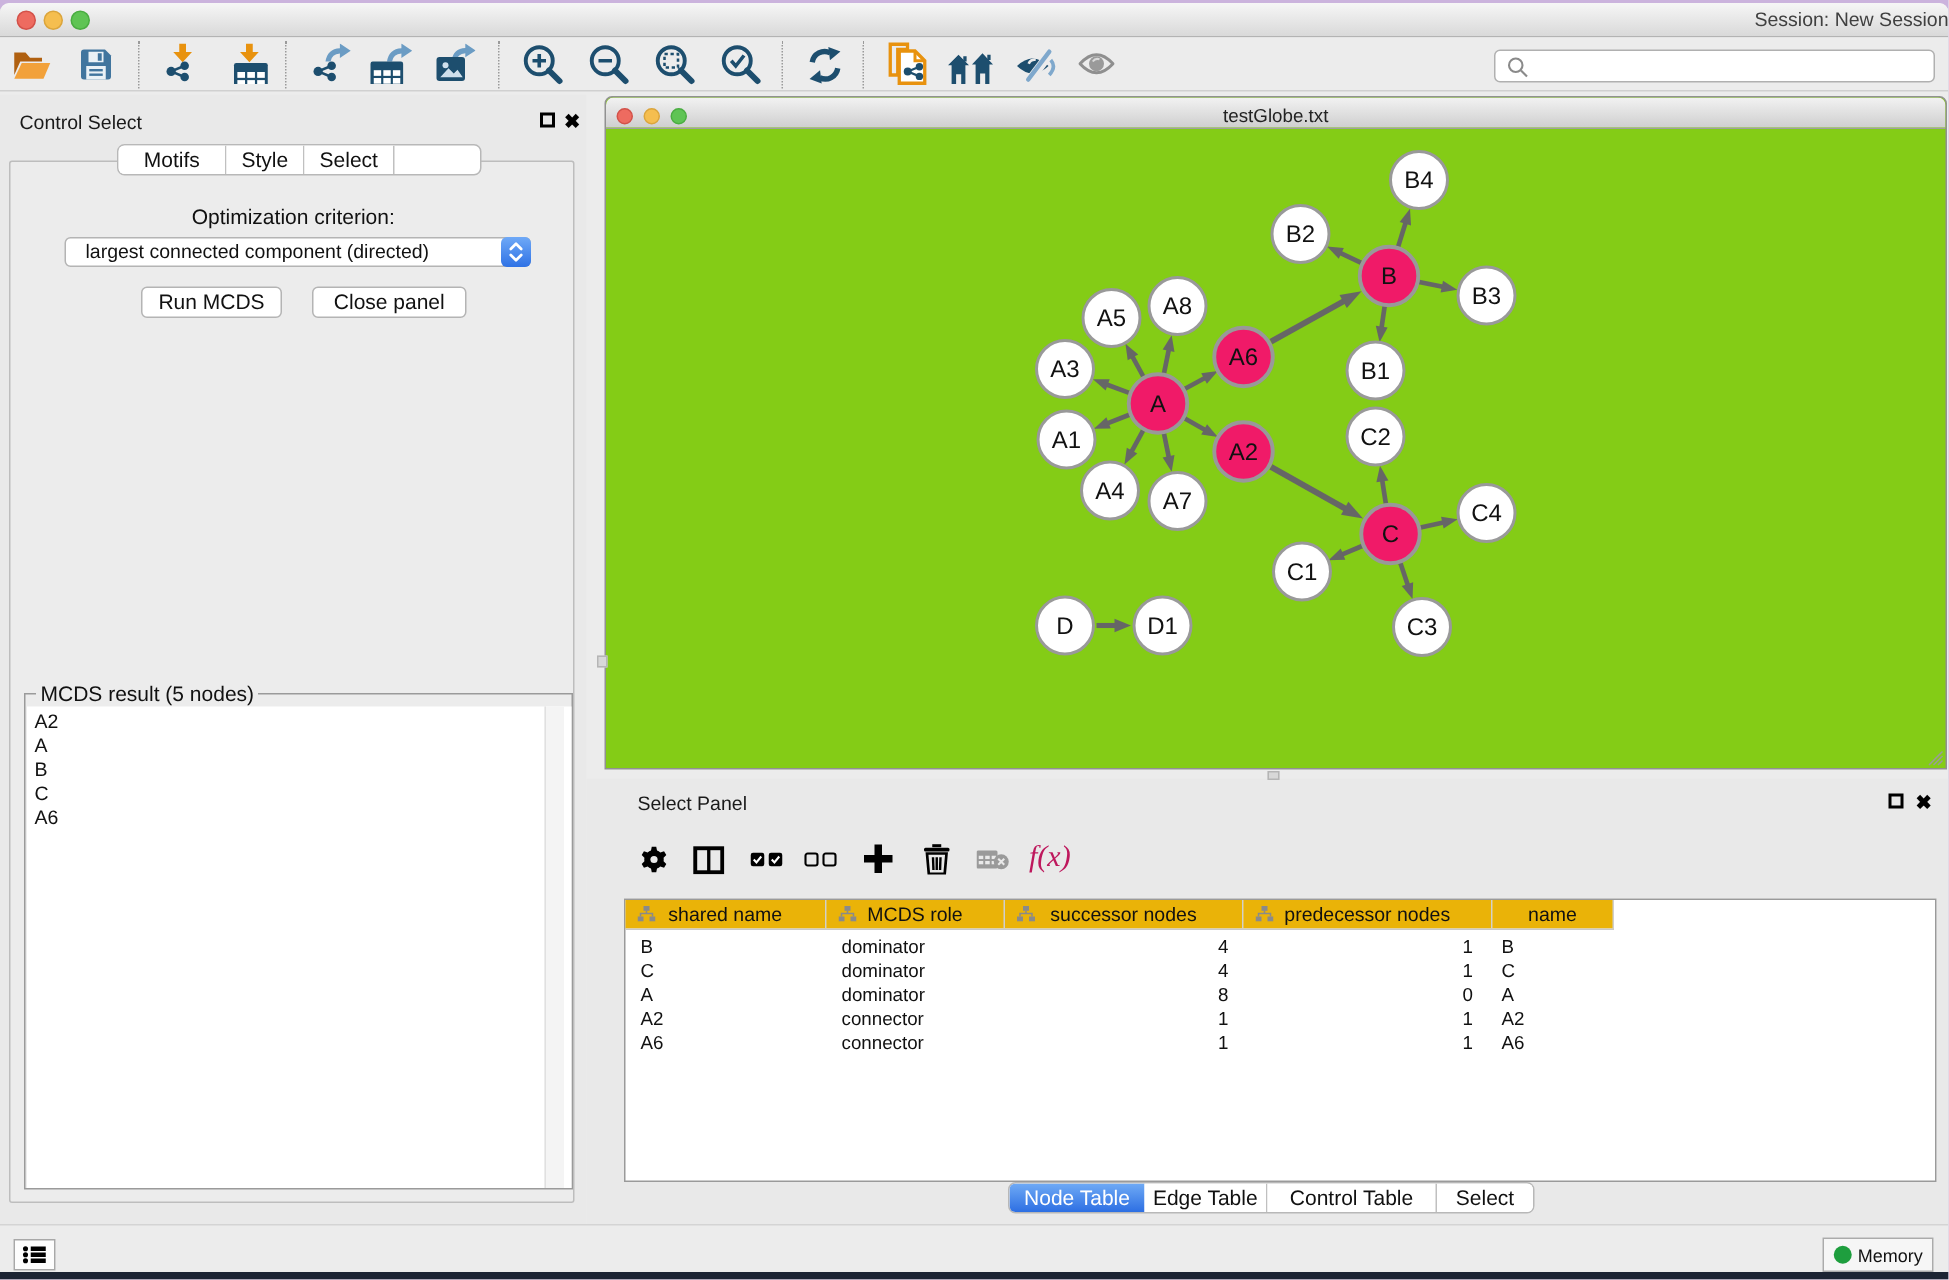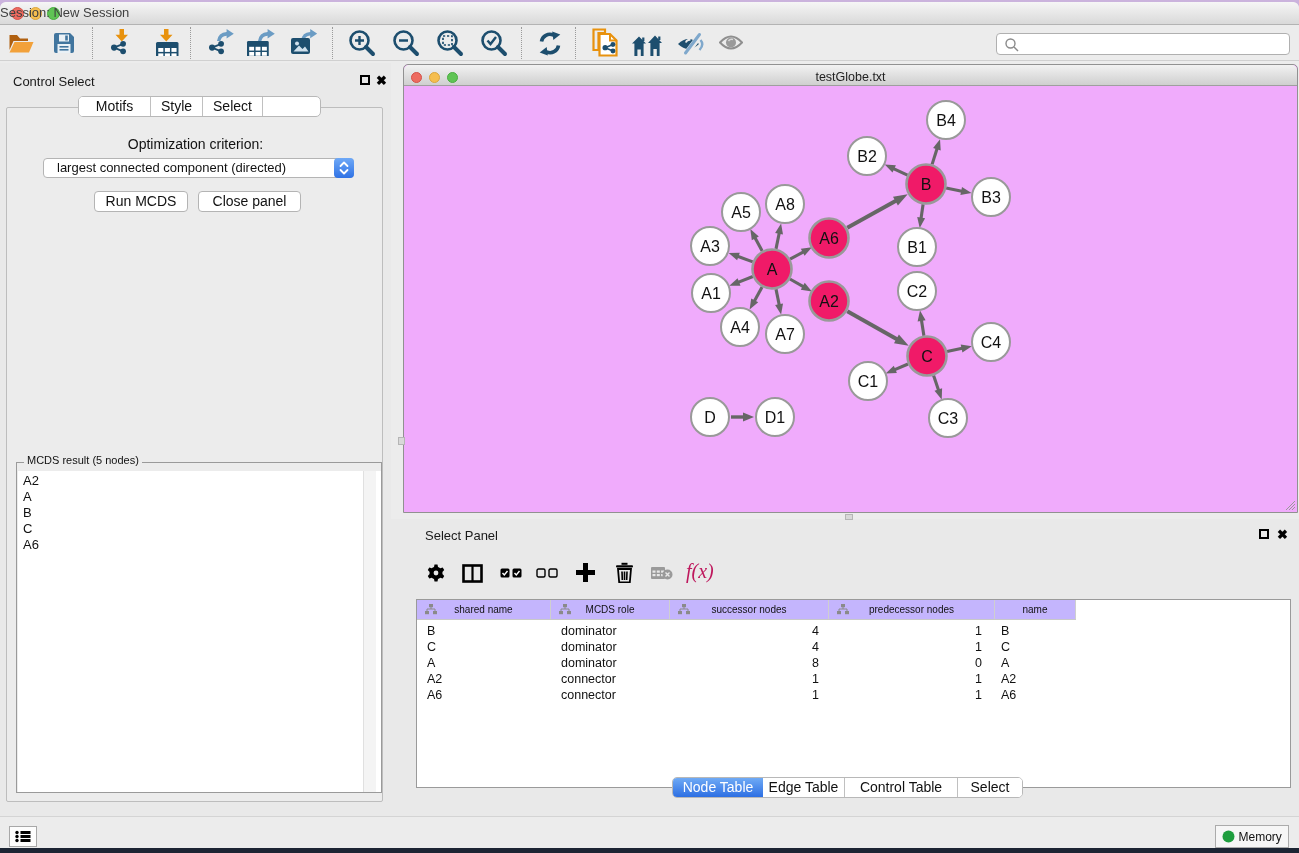--- a/index.html
+++ b/index.html
@@ -3,54 +3,54 @@
 <meta charset="utf-8">
 <style>
 * { margin:0; padding:0; box-sizing:border-box; }
 html,body { width:1299px; height:853px; overflow:hidden; }
 body { font-family:"Liberation Sans", sans-serif; background:#cbb3dd; position:relative; }
 .abs { position:absolute; }
 #win { position:absolute; left:0; top:2px; width:1299px; height:846px; background:#ececec; border-radius:6px 6px 0 0; overflow:hidden; }
 #titlebar { position:absolute; left:0; top:0; width:1299px; height:23px;
   background:linear-gradient(#f6f6f6,#d9d9d9); border-bottom:1px solid #b3b3b3; border-radius:6px 6px 0 0;}
 .tl { position:absolute; width:13px; height:13px; border-radius:50%; top:5px; }
-#title { position:absolute; top:3px; width:100%; text-align:left; font-size:13px; color:#404040; }
+#title { position:absolute; top:3px; width:100%; text-align:right; font-size:13px; color:#404040; }
 #toolbar { position:absolute; left:0; top:23px; width:1299px; height:36px; background:#ececec; border-bottom:1px solid #d0d0d0; }
 .tsep { position:absolute; top:2px; height:32px; width:0; border-left:1px dotted #9a9a9a; }
 .ticon { position:absolute; top:4px; }
 #searchbox { position:absolute; left:996px; top:8px; width:294px; height:22px; background:#fff; border:1px solid #b0b0b0; border-radius:4px; }
 
 #cpanel { position:absolute; left:0; top:61px; width:391px; height:753px; background:#e9e9e9; }
 #cp-title { position:absolute; left:13px; top:11px; font-size:13px; color:#1a1a1a; }
 .floatbtn { position:absolute; width:10px; height:10px; border:2px solid #000; background:transparent; }
 .closex { position:absolute; font-size:13px; font-weight:bold; color:#000; line-height:10px;}
 #cp-tabs { position:absolute; left:78px; top:33px; height:21px; display:flex; border:1px solid #b8b8b8; border-radius:5px; overflow:hidden; background:#fff; z-index:5;}
 .cptab { font-size:14px; color:#111; padding:0; line-height:19px; text-align:center; border-right:1px solid #c0c0c0; background:#fff; height:100%; }
 .cptab.sel { background:linear-gradient(#6faaf5,#2d6fe3); color:#fff; border-right:none; }
 #cp-inner { position:absolute; left:6px; top:44px; width:377px; height:695px; border:1px solid #bdbdbd; background:#ececec; border-radius:2px;}
 #opt-label { position:absolute; top:73px; width:100%; text-align:center; font-size:14px; color:#111; }
 #cp-select { position:absolute; left:43px; top:95px; width:311px; height:20px; background:#fff; border:1px solid #b4b4b4; border-radius:4px; font-size:13px; color:#111; line-height:18px; padding-left:13px;}
 #cp-stepper { position:absolute; right:-1px; top:-1px; width:20px; height:20px; border-radius:4px; background:linear-gradient(#6fa9f7,#2f72e5); }
 .cpbtn { position:absolute; top:128px; height:21px; background:#fff; border:1px solid #b4b4b4; border-radius:4px; font-size:14px; color:#111; text-align:center; line-height:19px; }
 #mcds-box { position:absolute; left:16px; top:399px; width:366px; height:331px; border:1px solid #9a9a9a; }
-#mcds-legend { position:absolute; left:7px; top:-9px; background:#ececec; font-size:11px; color:#111; padding:0 3px; }
+#mcds-legend { position:absolute; left:7px; top:-9px; background:#ececec; font-size:14px; color:#111; padding:0 3px; }
 #mcds-list { position:absolute; left:1px; top:8px; width:363px; height:321px; background:#fff; font-size:13px; color:#111; padding:2px 0 0 5px; line-height:16px; }
 #mcds-scroll { position:absolute; right:5px; top:8px; width:13px; height:321px; background:#f4f4f4; border-left:1px solid #e0e0e0;}
 
-#netwin { position:absolute; left:403px; top:62px; width:895px; height:449px; background:#f0abfc; border:1px solid #919191; border-radius:5px 5px 0 0; }
+#netwin { position:absolute; left:403px; top:62px; width:895px; height:449px; background:#84cc16; border:1px solid #919191; border-radius:5px 5px 0 0; }
 #nw-titlebar { position:absolute; left:0; top:0; width:100%; height:21px; background:linear-gradient(#f2f2f2,#cfcfcf); border-bottom:1px solid #9f9f9f; border-radius:5px 5px 0 0; }
 #nw-title { position:absolute; top:5px; width:100%; text-align:center; font-size:12.5px; color:#222; }
 
 #tpanel { position:absolute; left:391px; top:517px; width:908px; height:297px; background:#e9e9e9; }
 #tp-title { position:absolute; left:34px; top:9px; font-size:13px; color:#1a1a1a; }
 #ttable { position:absolute; left:25px; top:80px; width:875px; height:189px; background:#fff; border:1px solid #9a9a9a; }
-.thcell { position:absolute; top:0; height:19px; background:#c4b5fd; border-right:1px solid #cfcfcf; font-size:10px; color:#111; text-align:center; line-height:19px;}
+.thcell { position:absolute; top:0; height:19px; background:#eab308; border-right:1px solid #cfcfcf; font-size:13px; color:#111; text-align:center; line-height:19px;}
 #thead-line { position:absolute; left:0; top:19px; width:659px; height:1px; background:#c9c9c9; }
 .trow { position:absolute; font-size:12.5px; color:#111; height:16px; line-height:16px; }
-#btabs { position:absolute; left:281px; top:258px; height:21px; display:flex; border:1px solid #b8b8b8; border-radius:5px; overflow:hidden; background:#fff; z-index:5; }
+#btabs { position:absolute; left:281px; top:269px; height:21px; display:flex; border:1px solid #b8b8b8; border-radius:5px; overflow:hidden; background:#fff; z-index:5; }
 
 #statusbar { position:absolute; left:0; top:814px; width:1299px; height:32px; background:#ececec; border-top:1px solid #d4d4d4; }
 #memorybtn { position:absolute; right:10px; top:8px; width:74px; height:23px; background:#f6f6f6; border:1px solid #ababab; font-size:12px; color:#111; text-align:center; line-height:22px; }
 #listbtn { position:absolute; left:9px; top:9px; width:28px; height:21px; background:#fdfdfd; border:1px solid #a8a8a8; }
 #bottomstrip { position:absolute; left:0; top:848px; width:1299px; height:5px; background:#1c2433; }
 </style>
 </head>
 <body>
 <div id="win">
   <div id="titlebar">
@@ -224,21 +224,21 @@
     <div id="cp-select">largest connected component (directed)
       <div id="cp-stepper">
         <svg width="20" height="20" viewBox="0 0 20 20">
             <path d="M6.5 8 L10 4.5 L13.5 8" fill="none" stroke="#fff" stroke-width="1.8" stroke-linecap="round" stroke-linejoin="round"></path>
             <path d="M6.5 12 L10 15.5 L13.5 12" fill="none" stroke="#fff" stroke-width="1.8" stroke-linecap="round" stroke-linejoin="round"></path>
           </svg>
       </div>
     </div>
     <div id="opt-label">Optimization criterion:</div>
     <div class="cpbtn" style="left:94px;width:94px;">Run MCDS</div>
-    <div class="cpbtn" style="left:198px;width:103px;">Close panel</div>
+    <div class="cpbtn" style="left:208px;width:103px;">Close panel</div>
     <div id="mcds-box">
       <div id="mcds-legend">MCDS result (5 nodes)</div>
       <div id="mcds-list">A2<br>A<br>B<br>C<br>A6</div>
       <div id="mcds-scroll"></div>
     </div>
   </div>
   <div id="netwin">
     <div id="nw-titlebar">
       <div class="tl" style="left:7px;top:7px;width:11px;height:11px;background:#ee6b60;border:0.5px solid #d35149;"></div>
       <div class="tl" style="left:25px;top:7px;width:11px;height:11px;background:#f5be4f;border:0.5px solid #dba53c;"></div>

